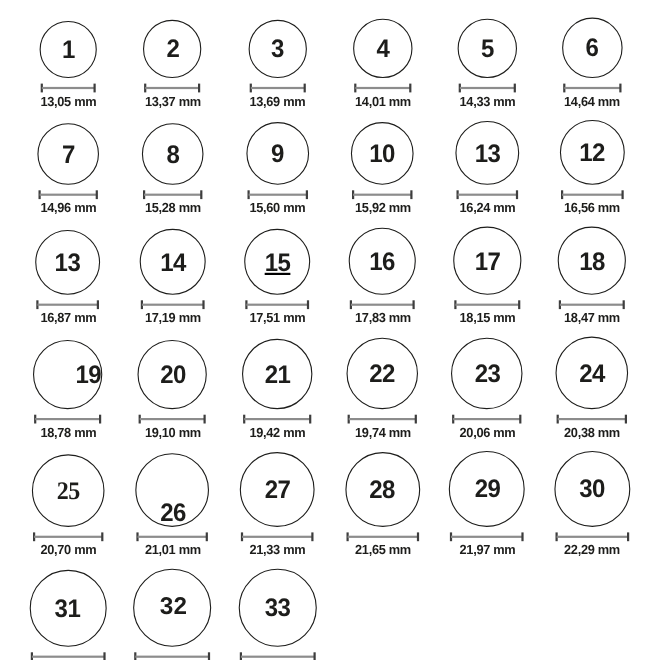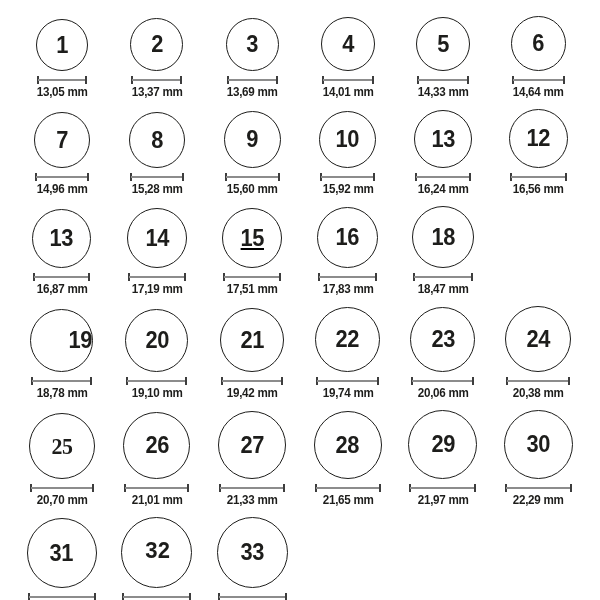--- a/index.html
+++ b/index.html
@@ -230,20 +230,29 @@
     <div class="ring-circle" style="width: 61px; height: 61px;">
       <span class="ring-number">16</span>
     </div>
     <div class="measure" style="width: 59px;">
       <div class="bar"></div>
     </div>
     <div class="diameter-label">17,83 mm</div>
   </div>
       <div class="size-cell">
     <div class="ring-circle" style="width: 62px; height: 62px;">
+      <span class="ring-number">17</span>
+    </div>
+    <div class="measure" style="width: 60px;">
+      <div class="bar"></div>
+    </div>
+    <div class="diameter-label">18,15 mm</div>
+  </div>
+      <div class="size-cell">
+    <div class="ring-circle" style="width: 62px; height: 62px;">
       <span class="ring-number">18</span>
     </div>
     <div class="measure" style="width: 60px;">
       <div class="bar"></div>
     </div>
     <div class="diameter-label">18,47 mm</div>
   </div>
     </div>
     <div class="size-row">
       <div class="size-cell">
@@ -305,21 +314,21 @@
       <div class="size-cell">
     <div class="ring-circle" style="width: 66px; height: 66px; font-family: Liberation Serif, serif;">
       <span class="ring-number">25</span>
     </div>
     <div class="measure" style="width: 64px;">
       <div class="bar"></div>
     </div>
     <div class="diameter-label">20,70 mm</div>
   </div>
       <div class="size-cell">
-    <div class="ring-circle" style="width: 67px; height: 67px;">
+    <div class="ring-circle" style="width: 67px; height: 67px; align-items: flex-end;">
       <span class="ring-number">26</span>
     </div>
     <div class="measure" style="width: 65px;">
       <div class="bar"></div>
     </div>
     <div class="diameter-label">21,01 mm</div>
   </div>
       <div class="size-cell">
     <div class="ring-circle" style="width: 68px; height: 68px;">
       <span class="ring-number">27</span>

